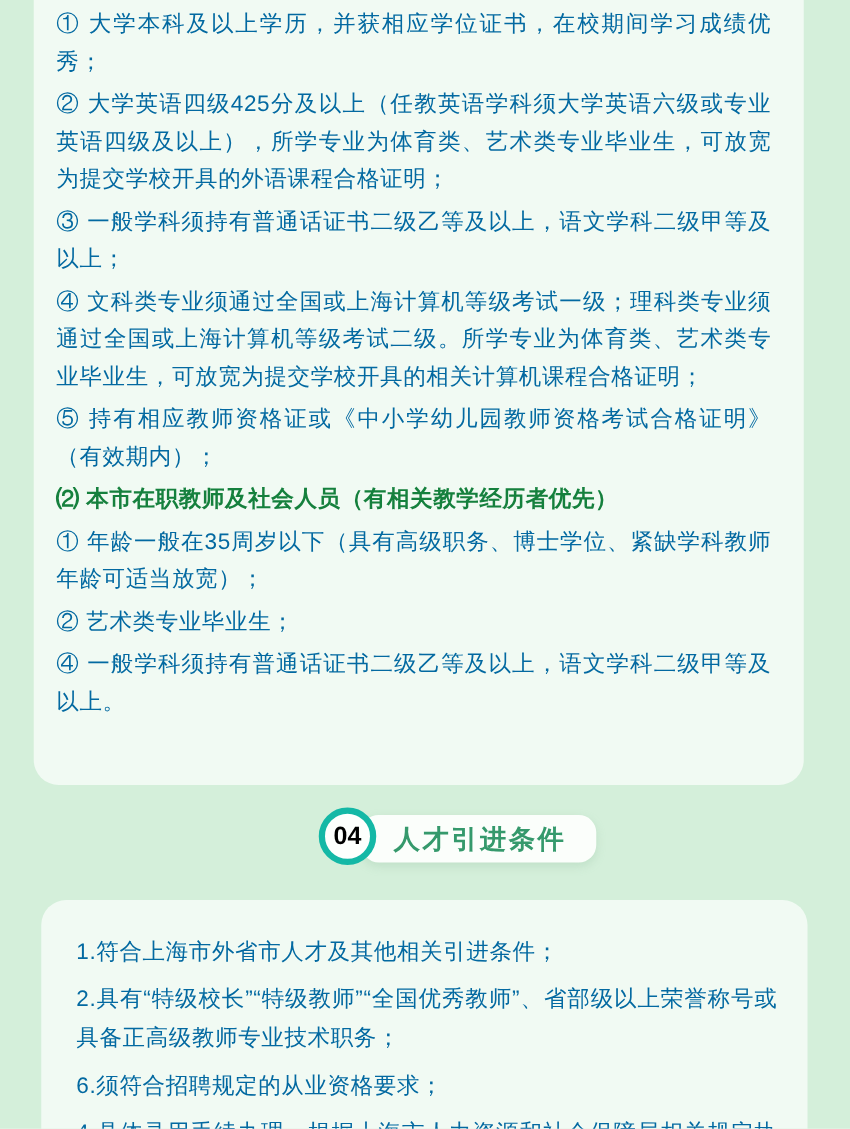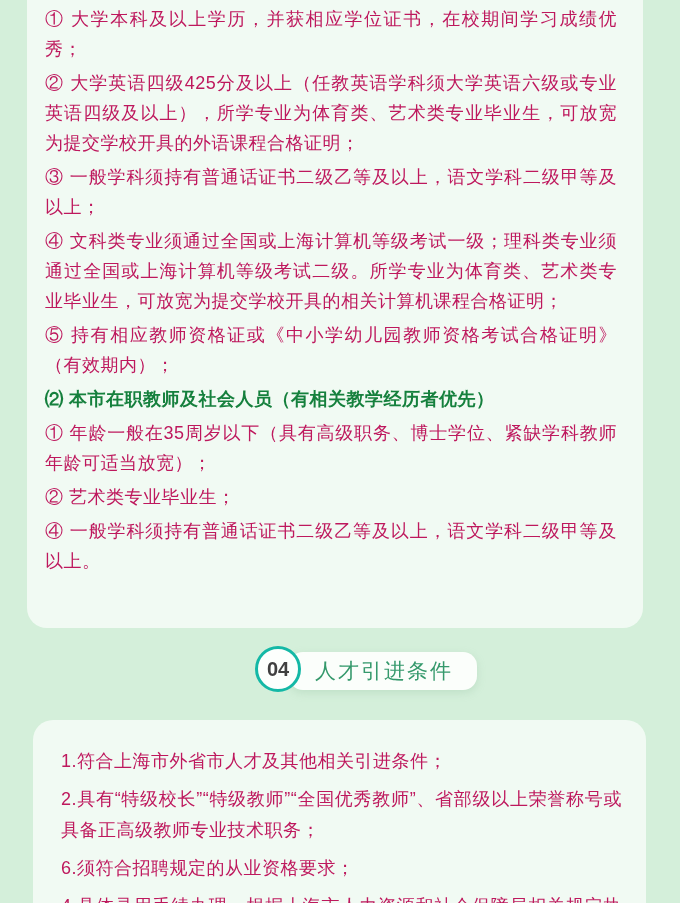--- a/index.html
+++ b/index.html
@@ -31,21 +31,21 @@
     left: 33px;
     top: 720px;
     width: 613px;
     height: 260px;
     padding: 26px 24px 0 28px;
   }
   .item {
     margin: 0 0 4px 0;
     font-size: 18px;
     line-height: 30px;
-    color: #be185d;
+    color: #0369a1;
     letter-spacing: 0.5px;
     text-align: justify;
   }
   .card-bottom .item {
     line-height: 31px;
     margin-bottom: 7px;
   }
   .item.bold {
     font-weight: bold;
     color: #15803d;
@@ -58,42 +58,42 @@
     align-items: center;
     height: 46px;
   }
   .badge-circle {
     position: relative;
     z-index: 2;
     width: 46px;
     height: 46px;
     border-radius: 50%;
     background: #fdfffd;
-    border: 3px solid #14b8a6;
+    border: 5px solid #14b8a6;
     box-sizing: border-box;
     display: flex;
     align-items: center;
     justify-content: center;
-    color: #404040;
+    color: #000000;
     font-weight: bold;
     font-size: 20px;
   }
   .badge-pill {
     position: relative;
     z-index: 1;
     height: 38px;
     margin-left: -12px;
     margin-top: 4px;
     padding: 0 24px 0 26px;
     display: flex;
     align-items: center;
     border-radius: 14px;
     background: #fbfefb;
     color: #35996c;
-    font-weight: normal;
+    font-weight: bold;
     font-size: 21px;
     letter-spacing: 2px;
     box-shadow: 0 3px 8px rgba(140, 185, 155, 0.28);
   }
 </style>
 </head>
 <body>
 
 <div>
 

